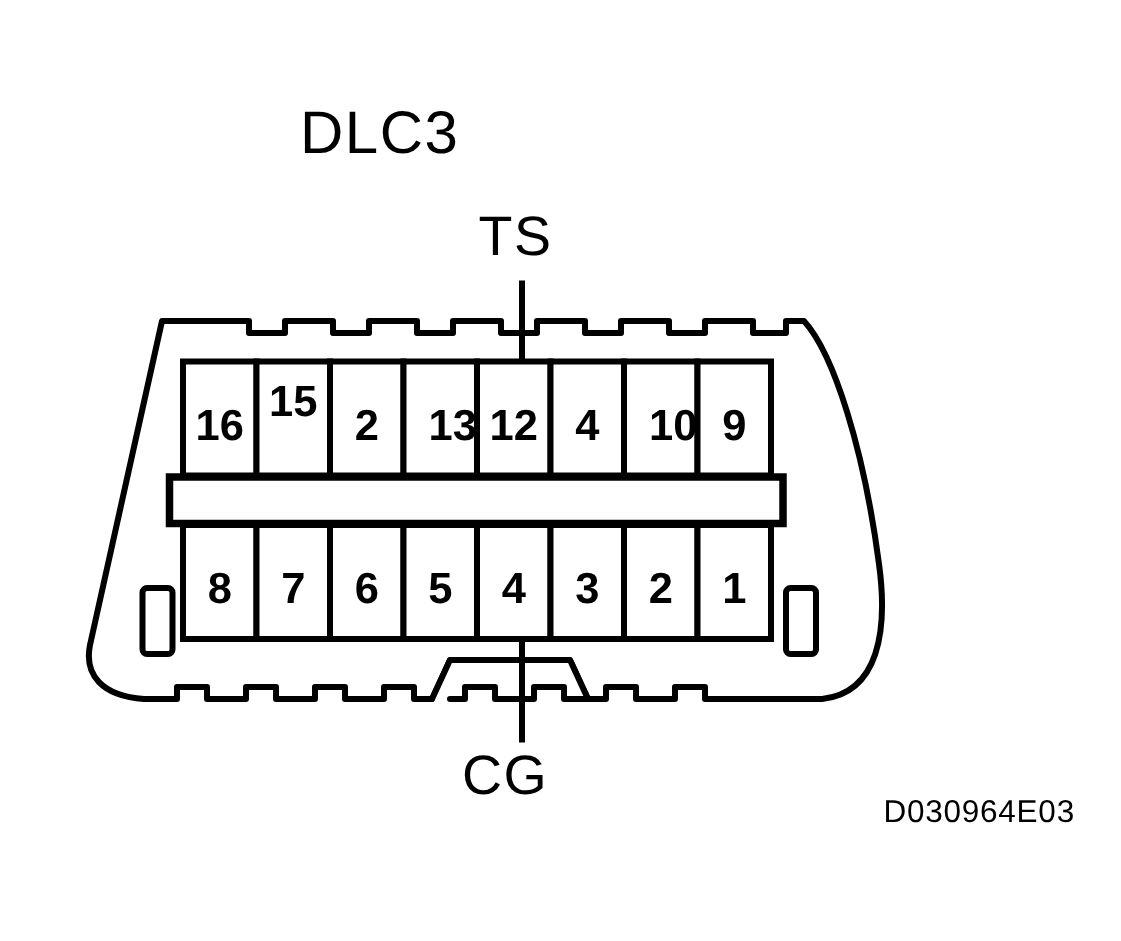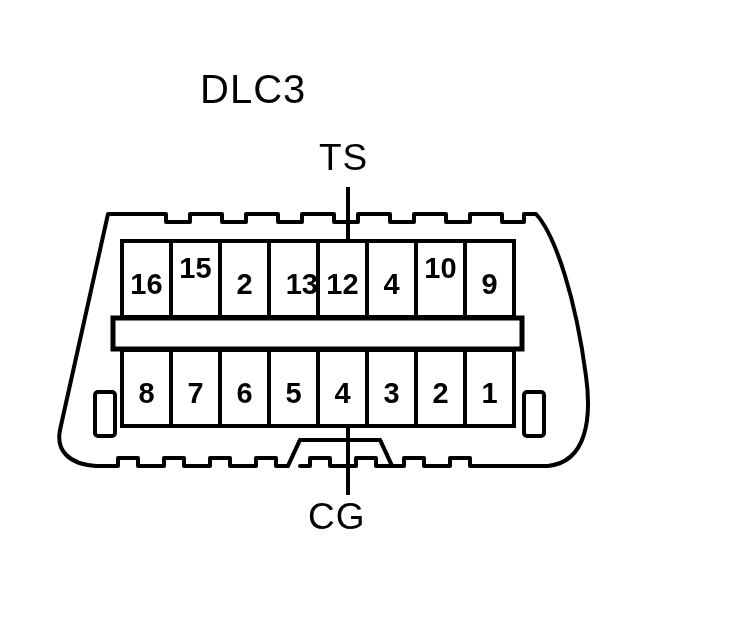--- a/index.html
+++ b/index.html
@@ -140,30 +140,31 @@
     <rect x="113" y="318" width="409" height="31" fill="#ffffff" stroke="#000000" stroke-width="5"></rect>
 
   </svg>
 
   <div class="txt" id="connector-title">DLC3</div>
 
   <div class="txt" id="ts-label">TS</div>
 
   <div class="txt" id="cg-label">CG</div>
 
+  <div class="txt" id="figure-code">D030964E03</div>
 
   <div>
 
     <div class="pin-label" style="left:122px; top:270px; width:49px;">16</div>
     <div class="pin-label" style="left:171px; top:254px; width:49px;">15</div>
     <div class="pin-label" style="left:220px; top:270px; width:49px;">2</div>
     <div class="pin-label" style="left:269px; top:270px; width:49px;text-align:right;">13</div>
     <div class="pin-label" style="left:318px; top:270px; width:49px;">12</div>
     <div class="pin-label" style="left:367px; top:270px; width:49px;">4</div>
-    <div class="pin-label" style="left:416px; top:254px; width:49px;">10</div>
+    <div class="pin-label" style="left:416px; top:270px; width:49px;text-align:right;">10</div>
     <div class="pin-label" style="left:465px; top:270px; width:49px;">9</div>
 
     <div class="pin-label" style="left:122px; top:379px; width:49px;">8</div>
     <div class="pin-label" style="left:171px; top:379px; width:49px;">7</div>
     <div class="pin-label" style="left:220px; top:379px; width:49px;">6</div>
     <div class="pin-label" style="left:269px; top:379px; width:49px;">5</div>
     <div class="pin-label" style="left:318px; top:379px; width:49px;">4</div>
     <div class="pin-label" style="left:367px; top:379px; width:49px;">3</div>
     <div class="pin-label" style="left:416px; top:379px; width:49px;">2</div>
     <div class="pin-label" style="left:465px; top:379px; width:49px;">1</div>

